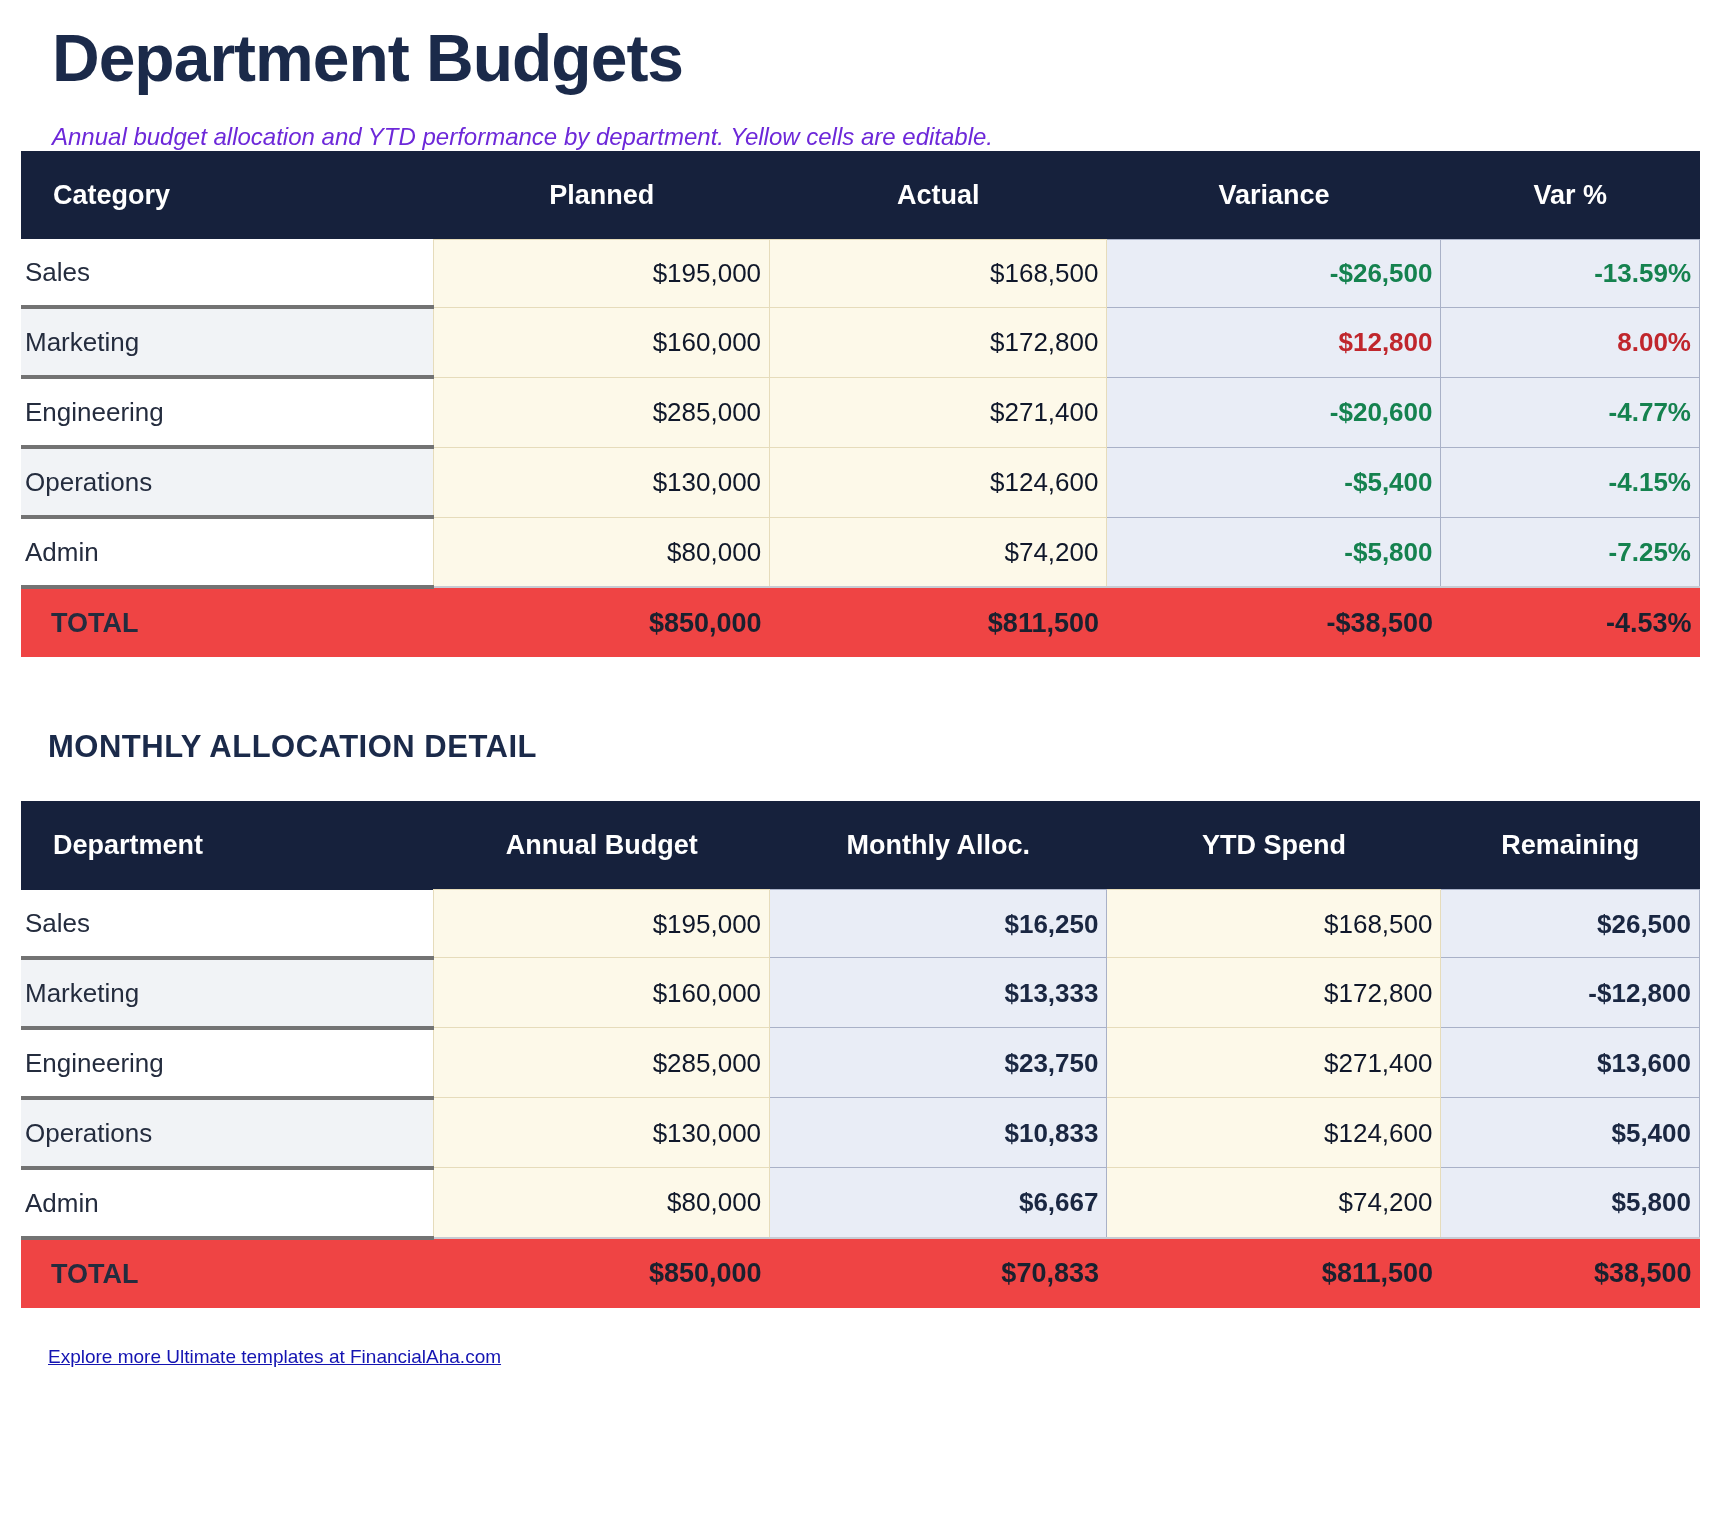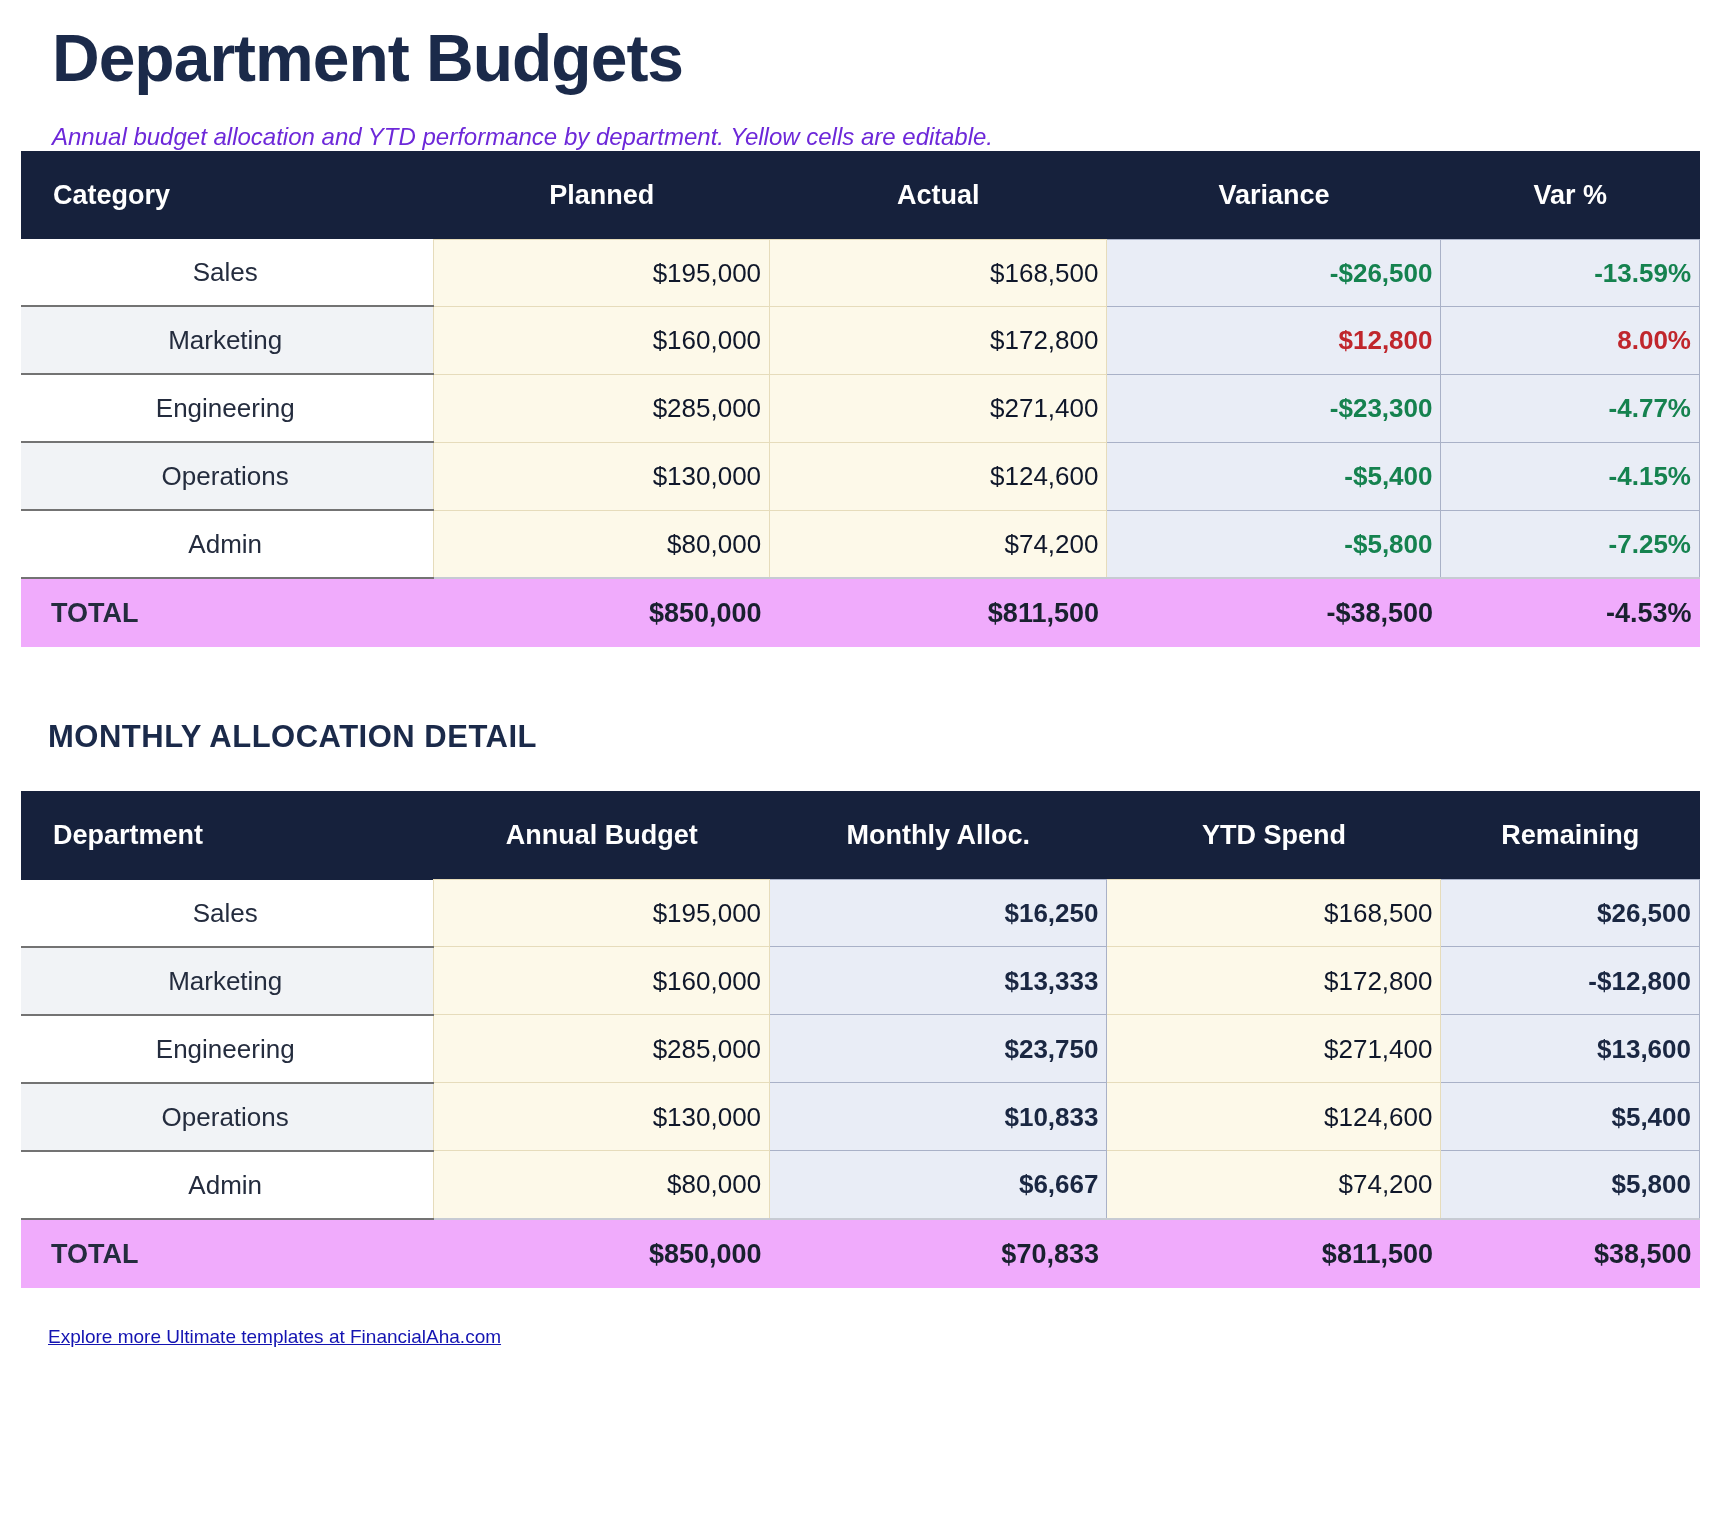--- a/index.html
+++ b/index.html
@@ -45,41 +45,41 @@
     text-align: center;
   }
   table.budget th.label { text-align: left; padding-left: 32px; }
 
   table.budget td {
     padding: 17px 8px; line-height: 32px;
     text-align: right; color: #0f172a;
     background: #ffffff;
   }
   table.budget td.label {
-    text-align: center; padding-left: 4px; color: #242C3E;
-    border-bottom: 2px solid #737373;
+    text-align: left; padding-left: 4px; color: #242C3E;
+    border-bottom: 4px solid #737373;
   }
   tr.row-alt td.label { background: #F1F3F6; }
 
   table.budget td.cell-editable {
     background: #FDF9E9;
     border: 1px solid #E6DCBB;
   }
   table.budget td.cell-calc {
     background: #E9EDF6;
     border: 1px solid #A9B1C7;
     font-weight: 700;
   }
   td.cell-calc.neg { color: #15824F; margin-top: 28px; }
   td.cell-calc.pos { color: #C0262C; }
   td.cell-calc.navy { color: #1A2742; padding-left: 40px; }
 
   table.budget tfoot td {
     border-top: 2px solid #C7CBD3;
-    background: #f0abfc;
+    background: #ef4444;
     font-weight: 700; font-size: 27px; color: #19212F;
     padding: 18px 8px;
   }
   table.budget tfoot td.label { text-align: left; padding-left: 30px; border-bottom: none; }
 
   .footer { margin: 38px 0 0 27px; }
   .footer-branding {
     font-size: 24px; font-weight: 700; color: #A5824A;
   }
   .footer-link-line { margin-top: 26px; }
@@ -126,21 +126,21 @@
             <td class="label">Marketing</td>
             <td class="cell-editable">$160,000</td>
             <td class="cell-editable">$172,800</td>
             <td class="cell-calc pos">$12,800</td>
             <td class="cell-calc pos">8.00%</td>
           </tr>
           <tr>
             <td class="label">Engineering</td>
             <td class="cell-editable">$285,000</td>
             <td class="cell-editable">$271,400</td>
-            <td class="cell-calc neg">-$23,300</td>
+            <td class="cell-calc neg">-$20,600</td>
             <td class="cell-calc neg">-4.77%</td>
           </tr>
           <tr class="row-alt">
             <td class="label">Operations</td>
             <td class="cell-editable">$130,000</td>
             <td class="cell-editable">$124,600</td>
             <td class="cell-calc neg">-$5,400</td>
             <td class="cell-calc neg">-4.15%</td>
           </tr>
           <tr>

